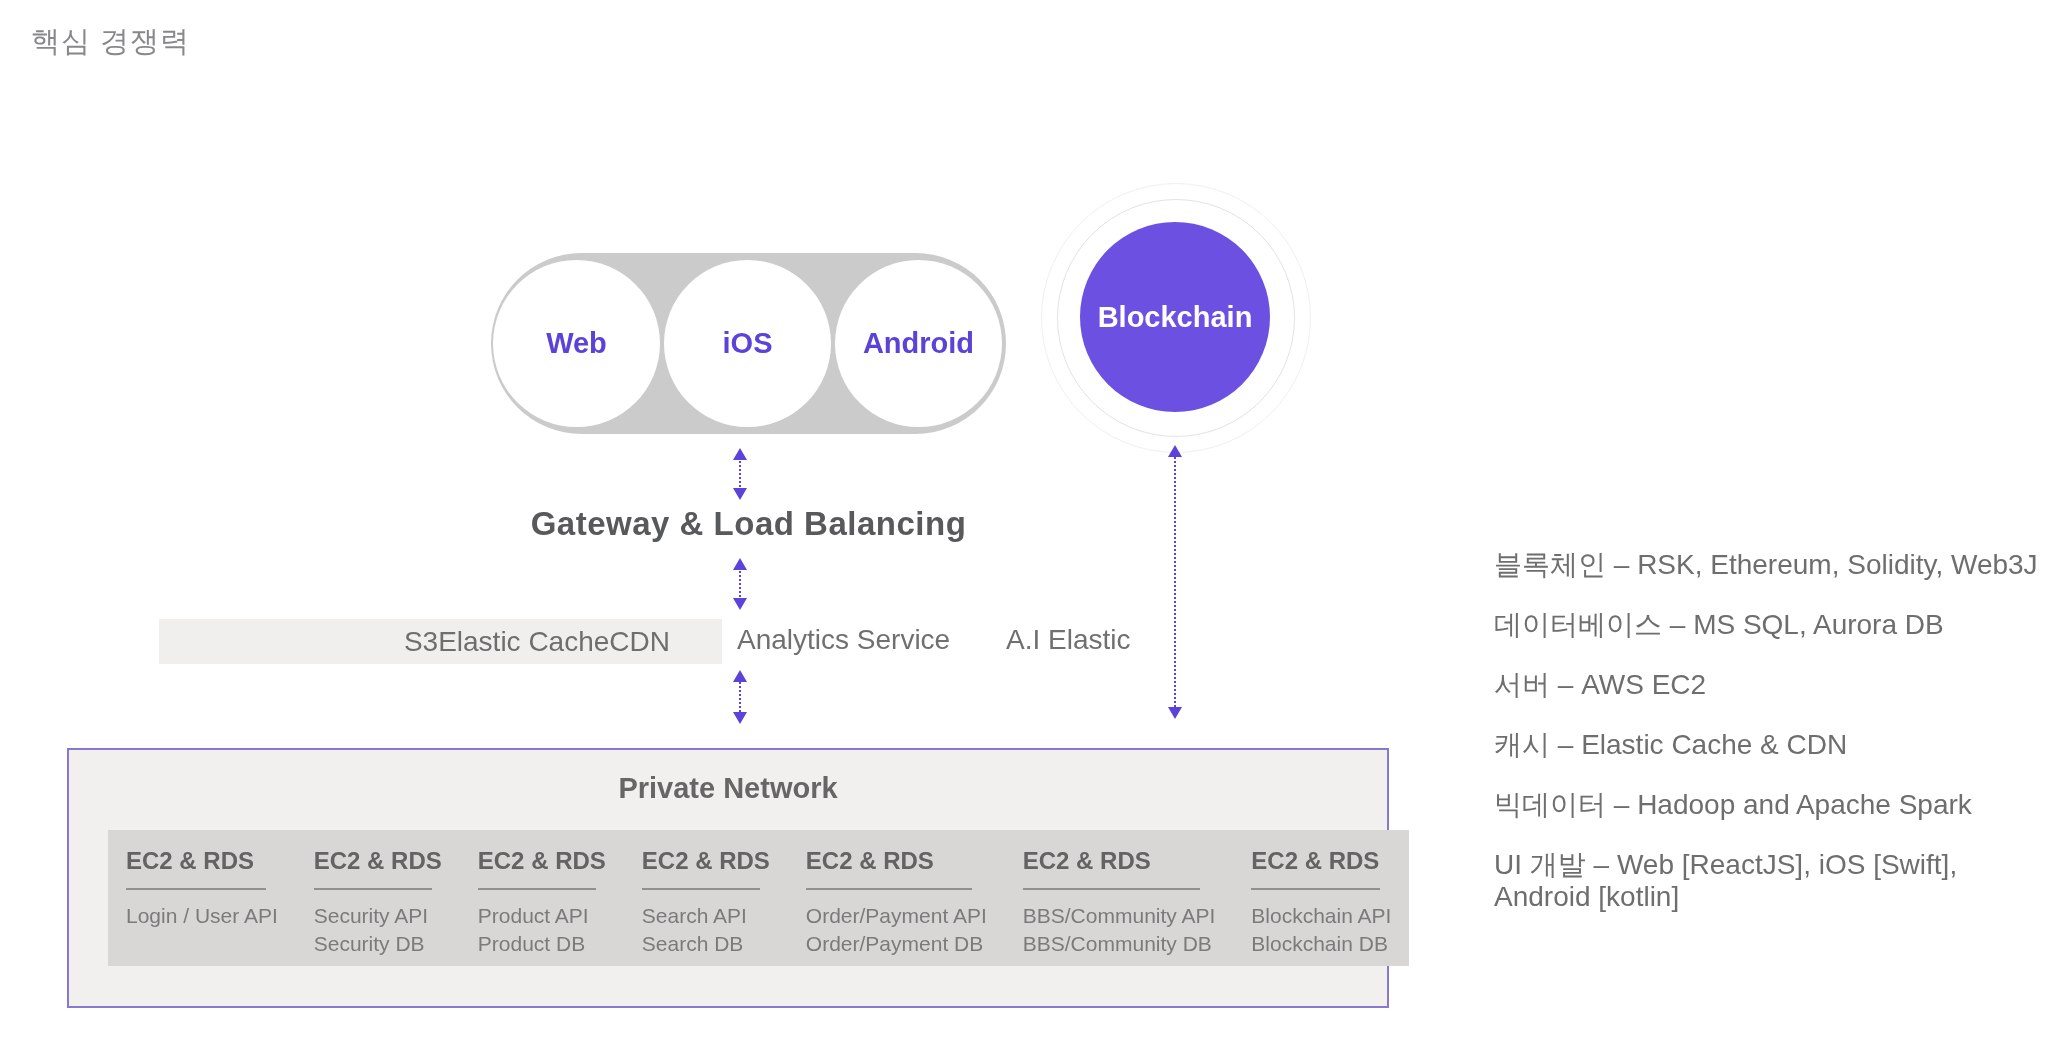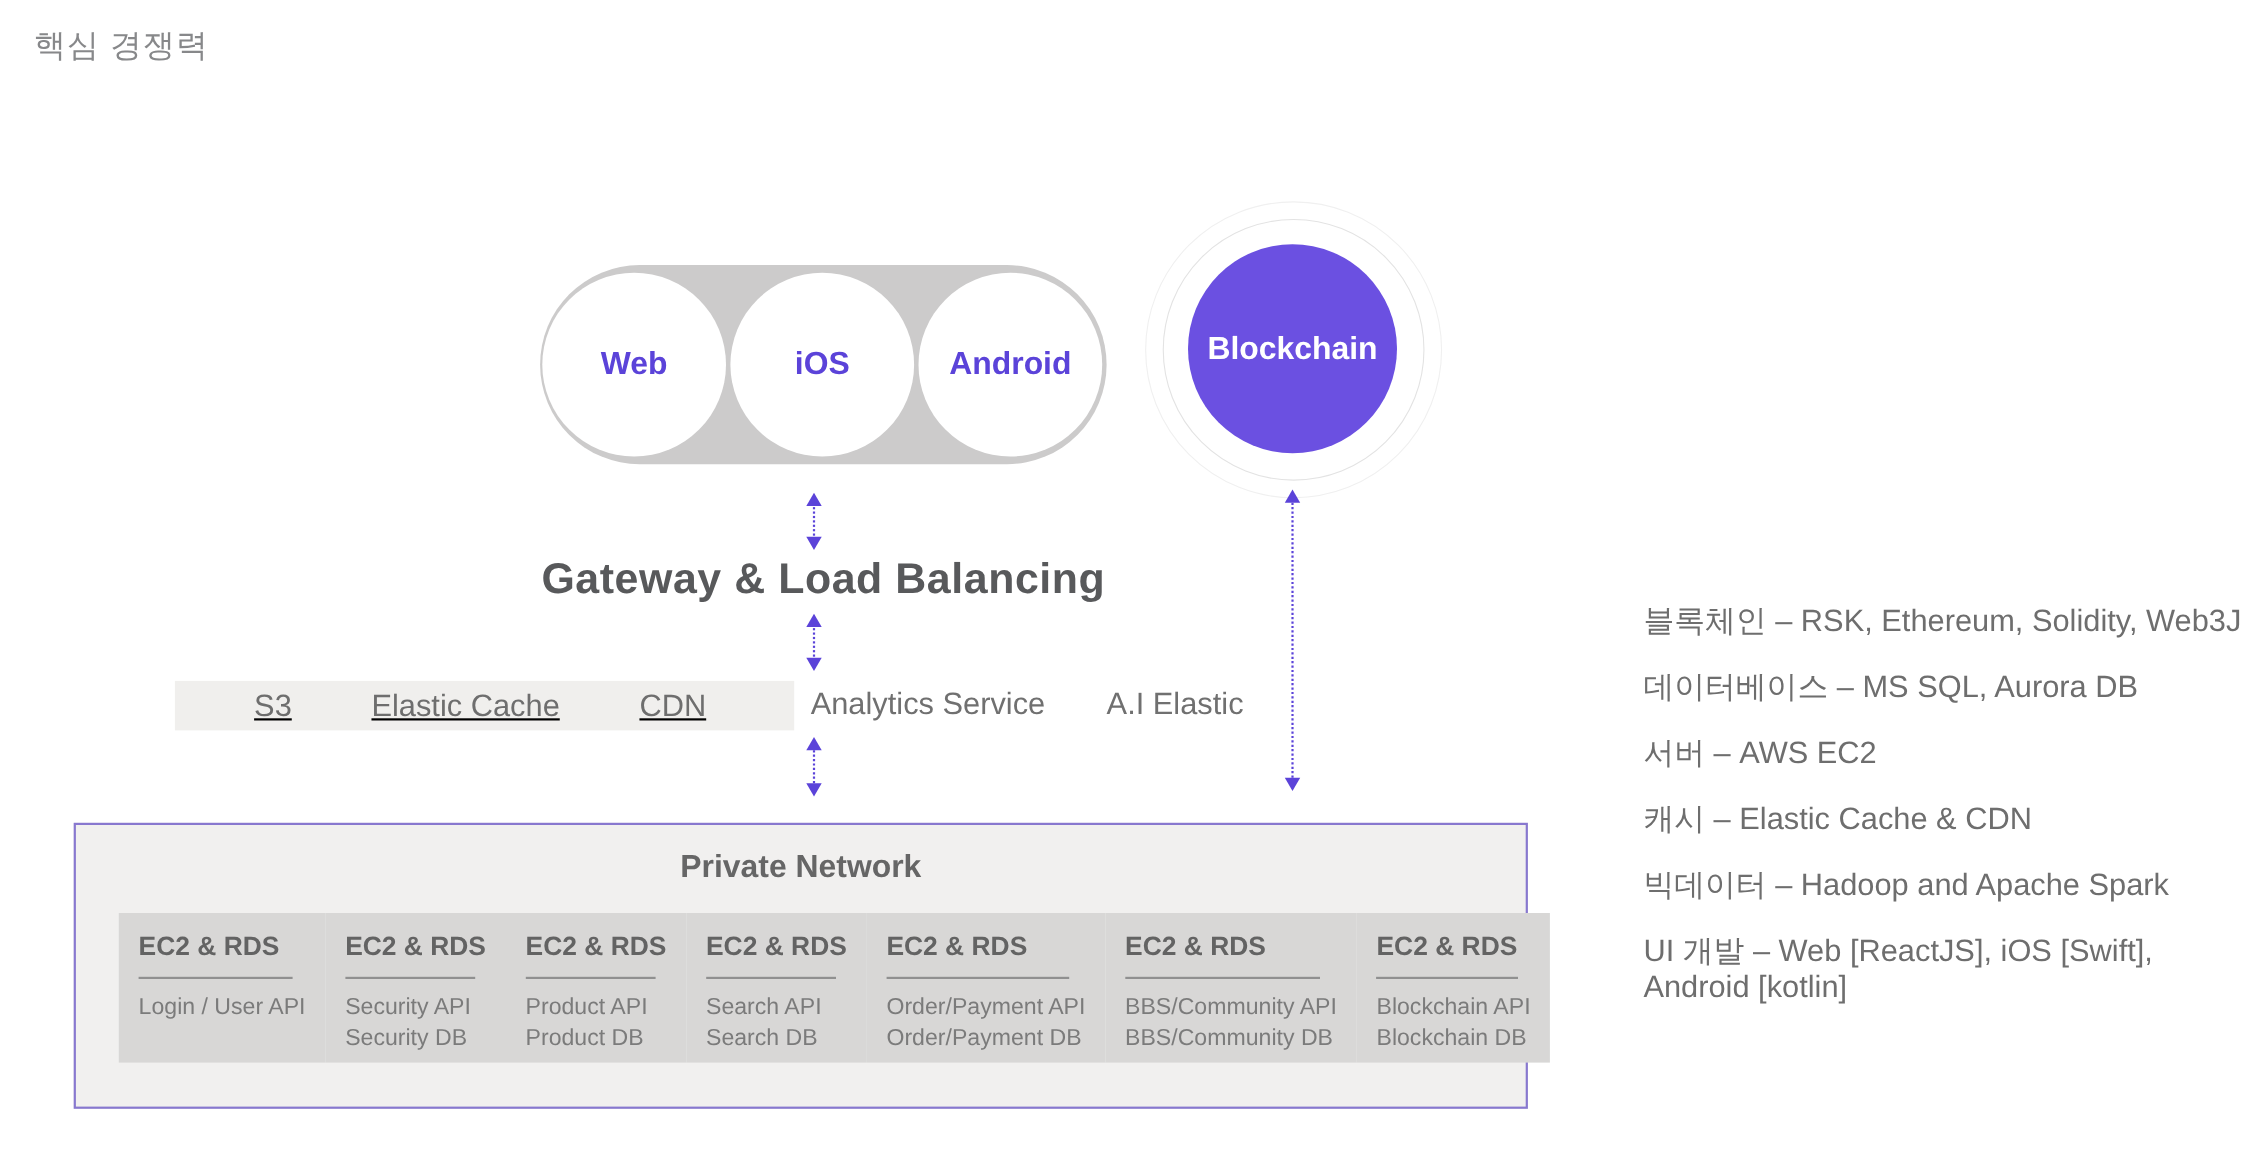--- a/index.html
+++ b/index.html
@@ -16,21 +16,21 @@
   .canvas{
     position:relative;width:2048px;height:1046px;background:#ffffff;overflow:hidden;
     font-family:"Liberation Sans", sans-serif;
   }
 
   
   .subtitle{position:absolute;left:31px;top:22px;font-size:29px;color:#87888a;letter-spacing:1px;}
   .title{position:absolute;left:29px;top:66px;font-size:57px;font-weight:800;color:#0f0f0f;letter-spacing:0px;}
 
   
-  .pill{position:absolute;left:491px;top:241px;width:515px;height:181px;background:var(--pill);border-radius:95px;}
+  .pill{position:absolute;left:491px;top:253px;width:515px;height:181px;background:var(--pill);border-radius:95px;}
   .pill .circle{position:absolute;top:7px;width:167px;height:167px;border-radius:50%;background:#ffffff;
     display:flex;align-items:center;justify-content:center;}
   .pill .circle span{font-size:29px;font-weight:700;color:var(--accent);}
   .pill .c1{left:2px;}
   .pill .c2{left:173px;}
   .pill .c3{left:344px;}
 
   
   .ring{position:absolute;border-radius:50%;background:transparent;}
   .ring.outer{left:1041px;top:183px;width:268px;height:268px;border:1px solid #f0f0f0;}
@@ -46,24 +46,24 @@
     border-left:7px solid transparent;border-right:7px solid transparent;}
   .varrow .tip.up{top:0;border-bottom:12px solid var(--accent);}
   .varrow .tip.down{bottom:0;border-top:12px solid var(--accent);}
   .arrow-1{left:731px;top:448px;height:52px;}
   .arrow-2{left:731px;top:558px;height:52px;}
   .arrow-3{left:731px;top:670px;height:54px;}
   .arrow-4{left:1166px;top:445px;height:274px;}
 
   
   .gateway{position:absolute;left:491px;top:505px;width:515px;text-align:center;
-    font-size:39px;font-weight:700;color:var(--darkgray);letter-spacing:0.5px;}
+    font-size:33px;font-weight:700;color:var(--darkgray);letter-spacing:0.5px;}
 
   .cache-row{position:absolute;left:159px;top:619px;width:563px;height:45px;background:#f0efed;
-    display:flex;align-items:center;justify-content:space-between;padding:0 80px 0 72px;box-sizing:border-box;text-decoration:underline;}
+    display:flex;align-items:center;justify-content:flex-end;padding:0 52px 0 72px;box-sizing:border-box;}
   .cache-row span{font-size:28px;color:var(--graytext);}
 
   .svc{position:absolute;top:624px;font-size:28px;color:#707070;}
   .svc.analytics{left:737px;}
   .svc.ai{left:1006px;}
 
   
   .pnbox{position:absolute;left:67px;top:748px;width:1322px;height:260px;background:var(--boxbg);
     border:2px solid var(--boxborder);box-sizing:border-box;}
   .pnbox .pn-title{position:absolute;left:0;top:22px;width:100%;text-align:center;

